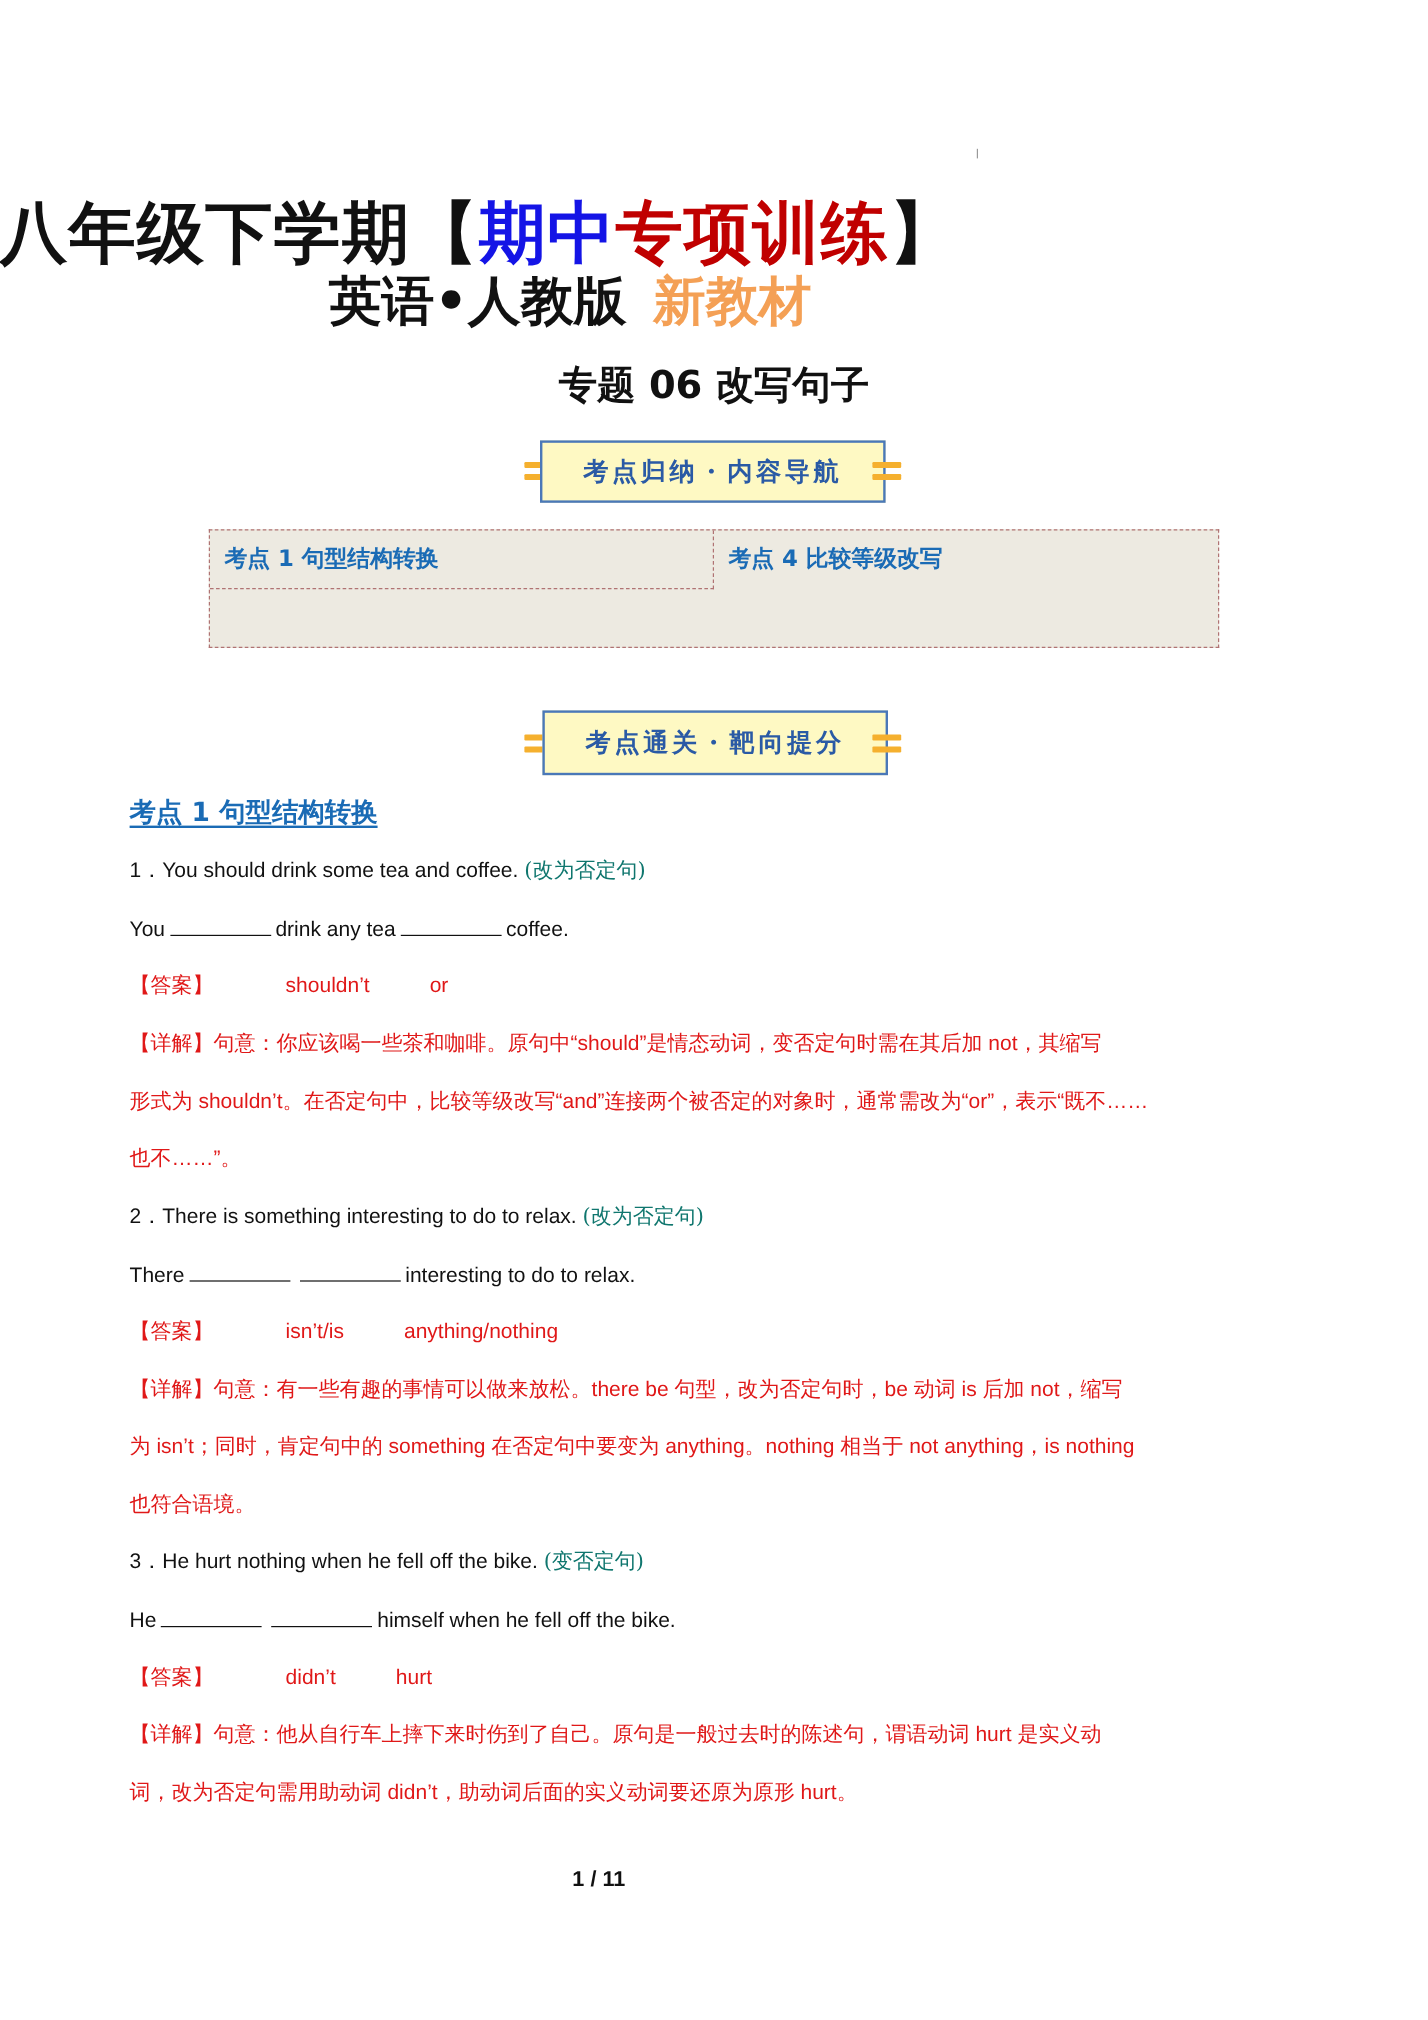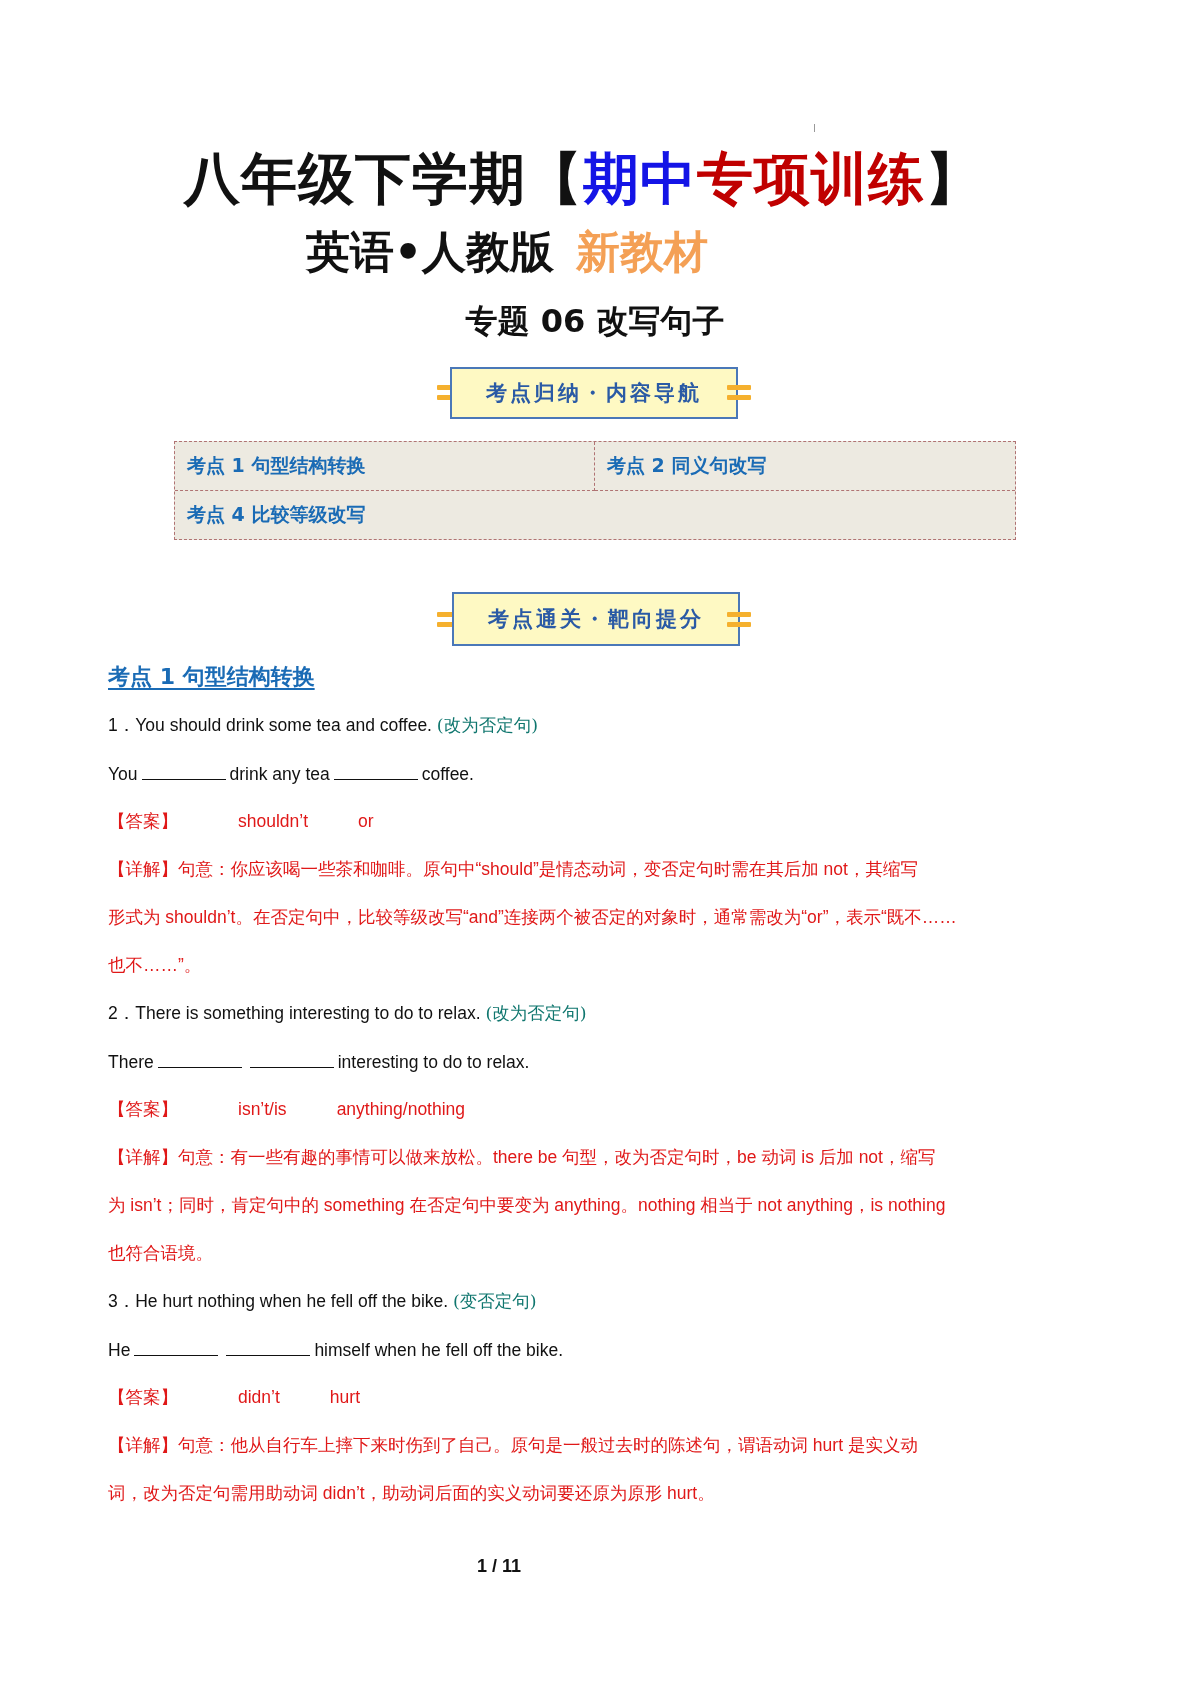--- a/index.html
+++ b/index.html
@@ -5,29 +5,29 @@
   html, body { margin: 0; padding: 0; background: #ffffff; }
   body {
     width: 1190px; height: 1683px; position: relative; overflow: hidden;
     font-family: "DejaVu Sans", "Liberation Sans", sans-serif;
     color: #111;
   }
   .abs { position: absolute; }
   .tick-mark { left: 814px; top: 124px; width: 1px; height: 8px; background: #999; }
 
   .title {
-    left: 0; width: 982px; top: 146px; text-align: right;
+    left: 0; width: 982px; top: 162px; text-align: left;
     font-size: 56px; font-weight: bold; letter-spacing: 1px; line-height: 66px;
     white-space: nowrap;
   }
   .title .blue { color: #1414e6; }
   .title .red { color: #c00000; }
   .subtitle {
     left: 0; width: 950px; top: 225px; text-align: center;
-    font-size: 44px; font-weight: bold; line-height: 54px; white-space: nowrap; padding-left: 32px;
+    font-size: 44px; font-weight: bold; line-height: 54px; white-space: nowrap;
   }
   .subtitle .orange { color: #f4a055; margin-left: 22px; }
   .topic {
     left: 0; width: 1190px; top: 300px; text-align: center;
     font-size: 32px; font-weight: bold; line-height: 42px; white-space: nowrap;
   }
 
   .section-box {
     border: 2px solid #4a78b8; background: #fef9c3;
     display: flex; align-items: center; justify-content: center;
@@ -94,23 +94,20 @@
 </div>
 <div class="abs bars" style="left:727px; top:385px;">
     <i></i>
     <i></i>
   </div>
 
 <div class="abs toc">
   <div class="toc-cell c1 r1">
       <span>考点 1  句型结构转换</span>
     </div>
-  <div class="toc-cell r1">
-      <span>考点 2  同义句改写</span>
-    </div>
   <div class="toc-cell">
       <span>考点 4  比较等级改写</span>
     </div>
 </div>
 
 <div class="abs bars" style="left:437px; top:612px;">
     <i></i>
     <i></i>
   </div>
 <div class="abs section-box" style="left:452px; top:592px; width:288px; height:54px;">

